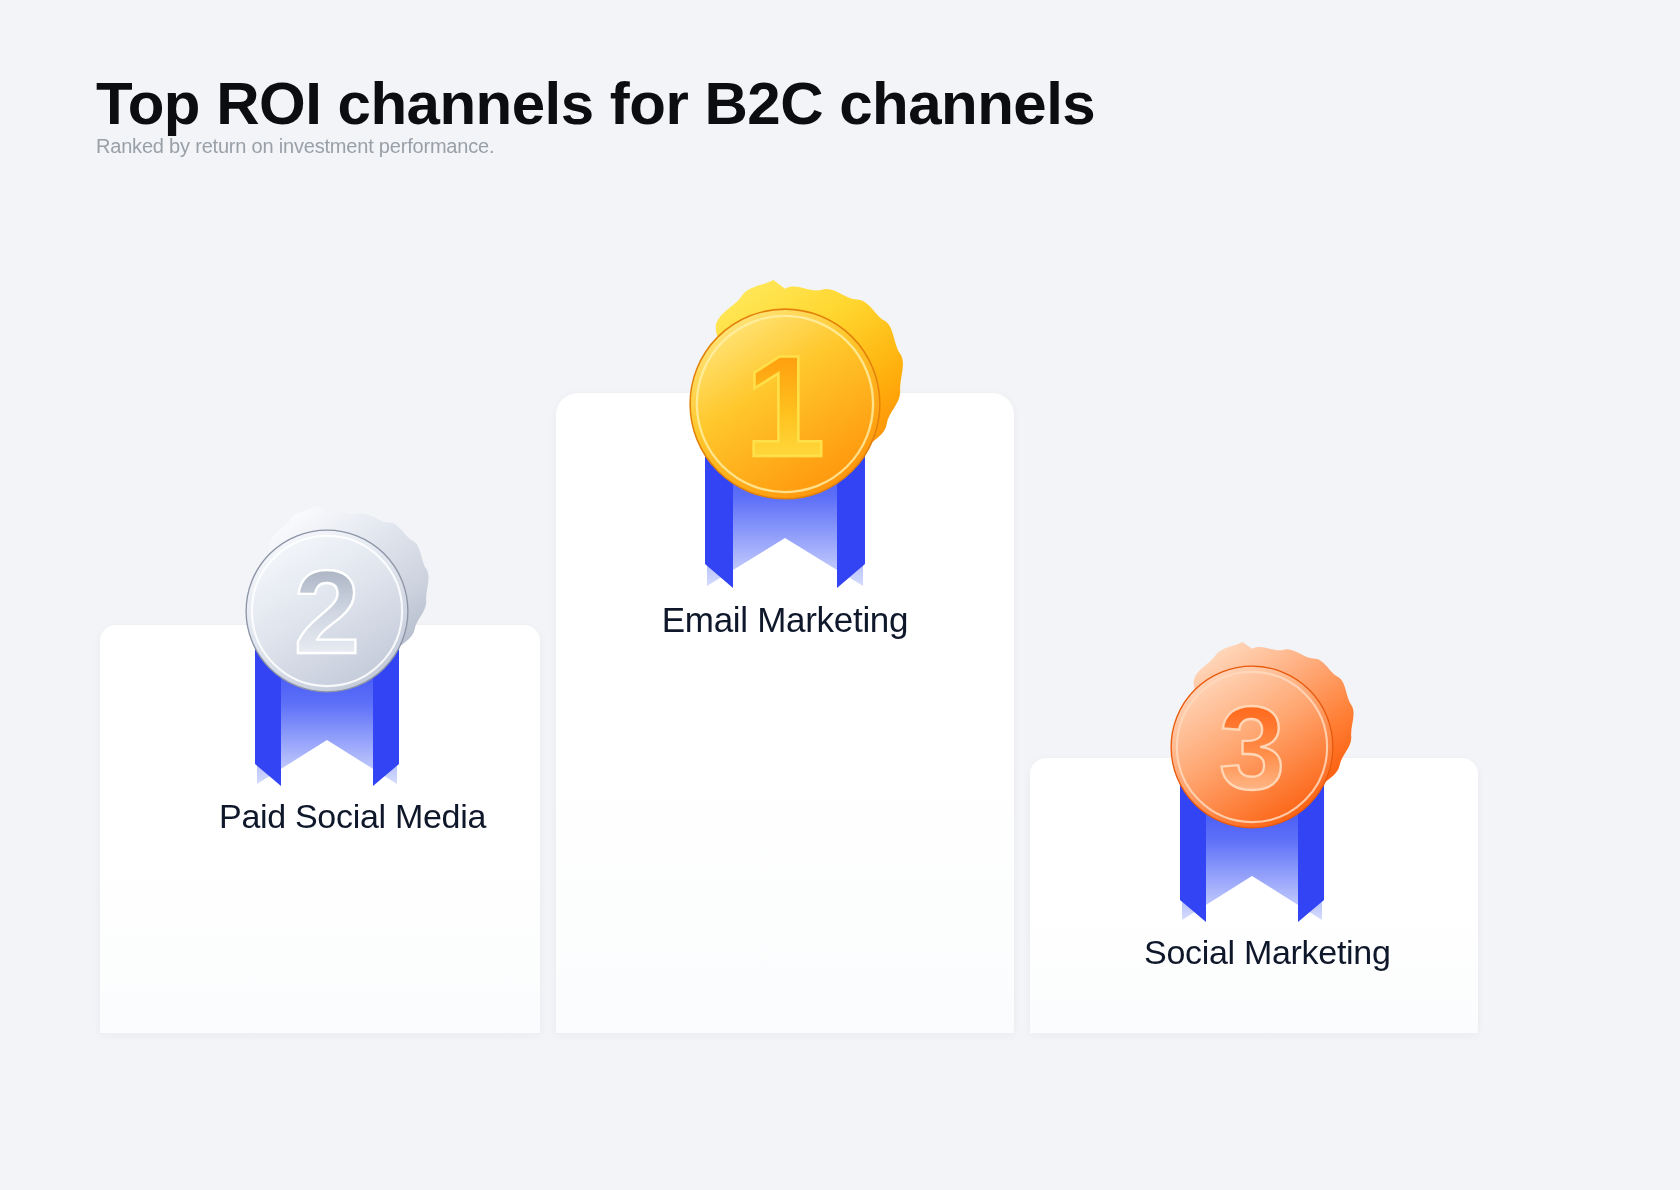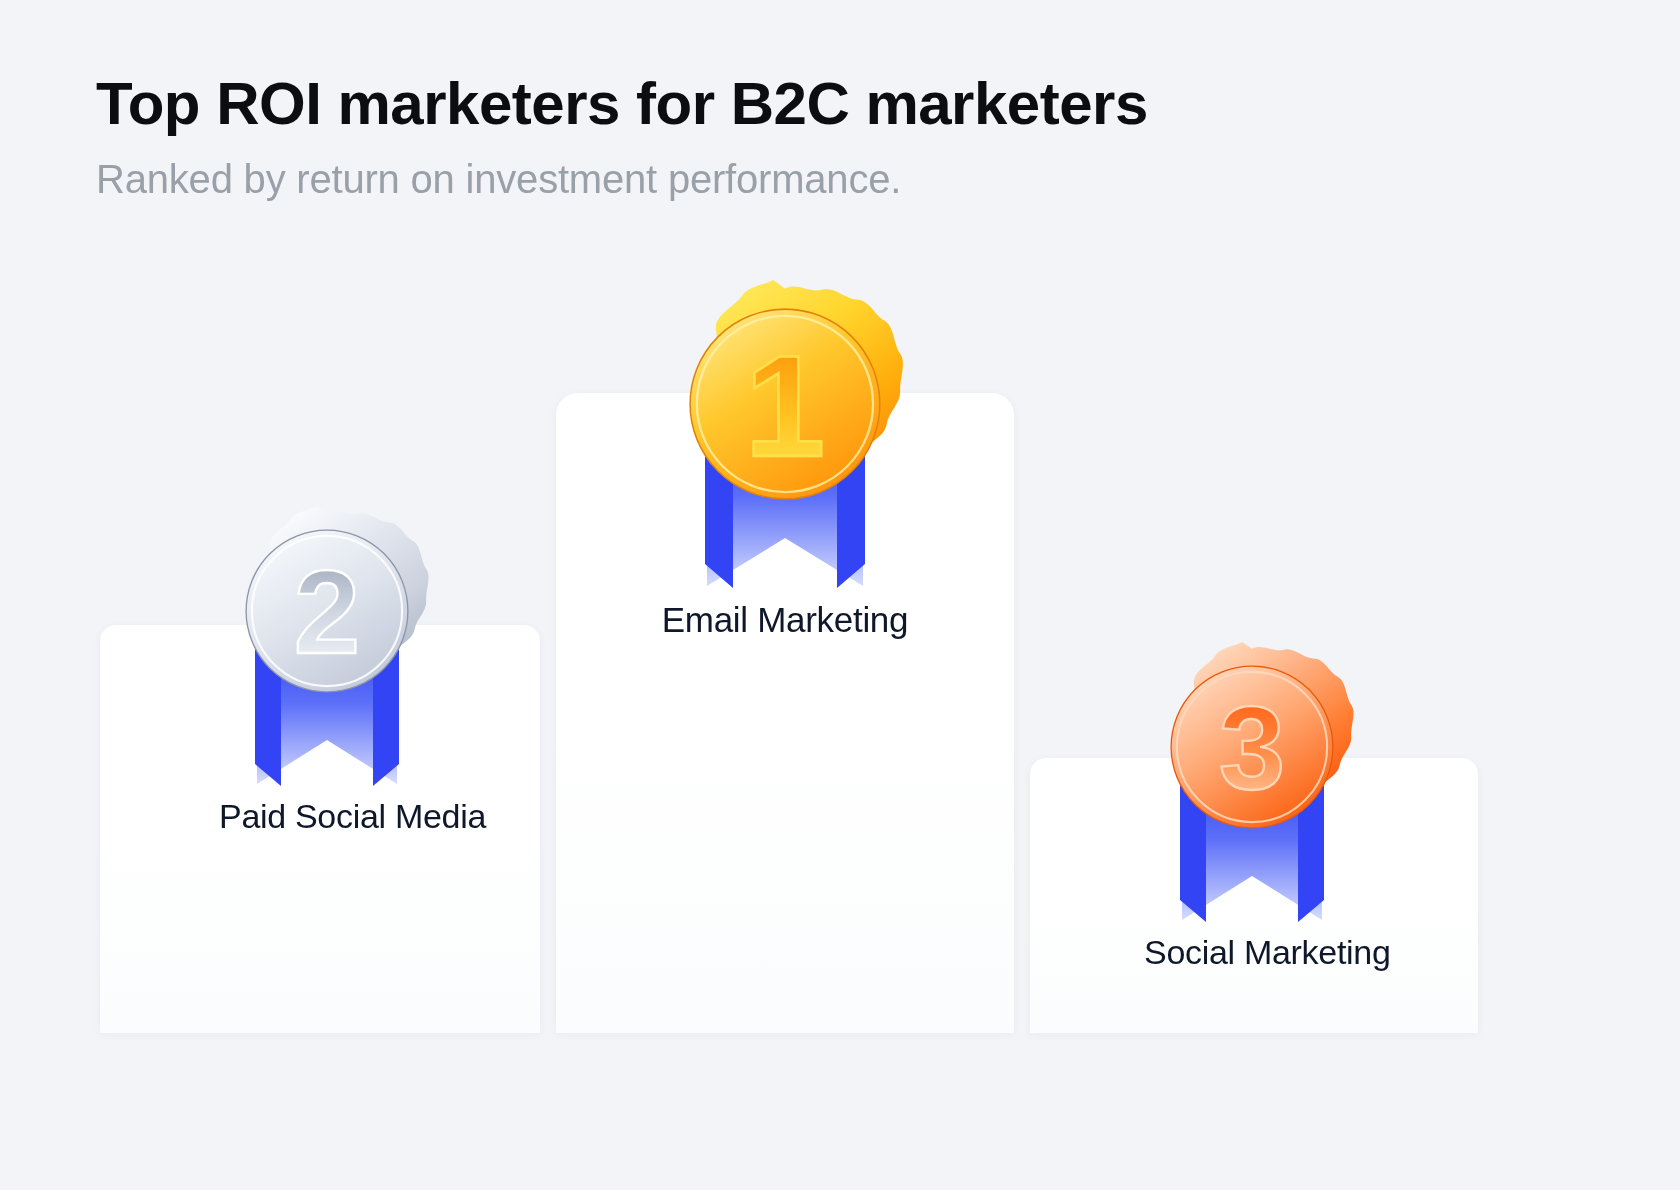--- a/index.html
+++ b/index.html
@@ -11,21 +11,21 @@
   }
   .stage { position:relative; width:1680px; height:1190px; }
 
   
   .header { position:absolute; left:96px; top:72px; }
   .title {
     font-size:60px; font-weight:700; letter-spacing:-0.5px;
     color:#0c0d10; line-height:1.05; white-space:nowrap;
   }
   .subtitle {
-    margin-top:22px; font-size:40px; font-weight:400;
+    font-size:20px; font-weight:400;
     color:#9aa0a8; letter-spacing:-0.2px; white-space:nowrap;
   }
 
   
   .card {
     position:absolute;
     background:linear-gradient(180deg,#ffffff 0%,#ffffff 55%,#fbfcfd 100%);
     box-shadow:0 2px 10px rgba(40,50,70,0.045);
   }
   #card-1 { left:556px; top:393px; width:458px; height:640px; border-radius:22px 22px 0 0; z-index:3; }
@@ -54,21 +54,21 @@
   #medal-1 .rank-label { font-size:35px; }
   #medal-2 .rank-label { font-size:34px; }
   #medal-3 .rank-label { font-size:34px; }
 </style>
 </head>
 <body>
 
 <div class="stage">
 
   <div class="header">
-    <div class="title">Top ROI marketers for B2C marketers</div>
+    <div class="title">Top ROI channels for B2C channels</div>
     <div class="subtitle">Ranked by return on investment performance.</div>
   </div>
 
   <div class="card" id="card-2"></div>
   <div class="card" id="card-1"></div>
   <div class="card" id="card-3"></div>
 
   <div class="medal-block" id="medal-2">
     <div class="medal-art">
       <svg class="ribbon" viewBox="0 0 216 170">

